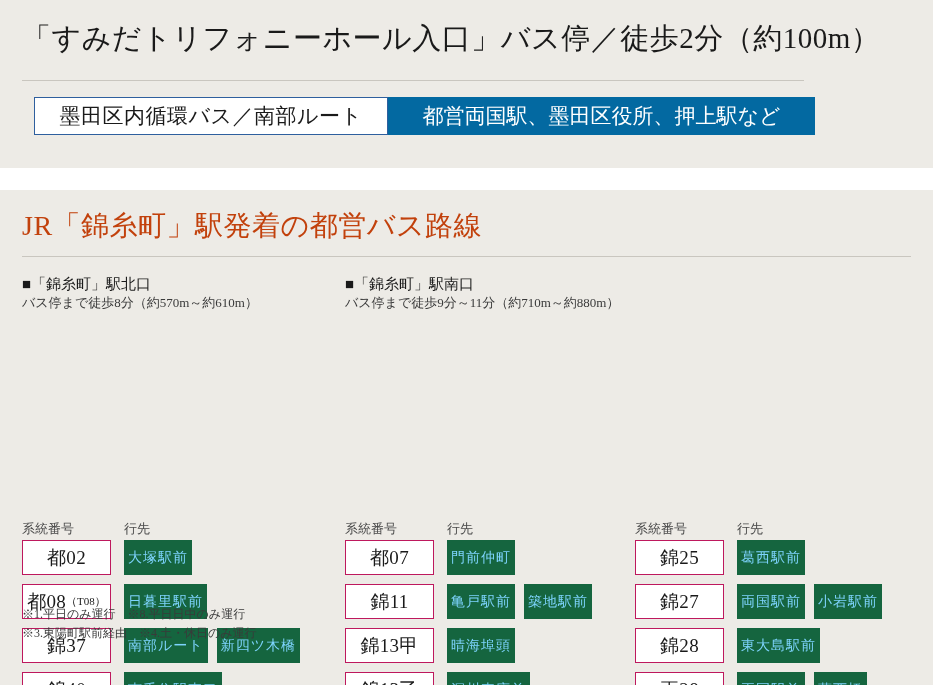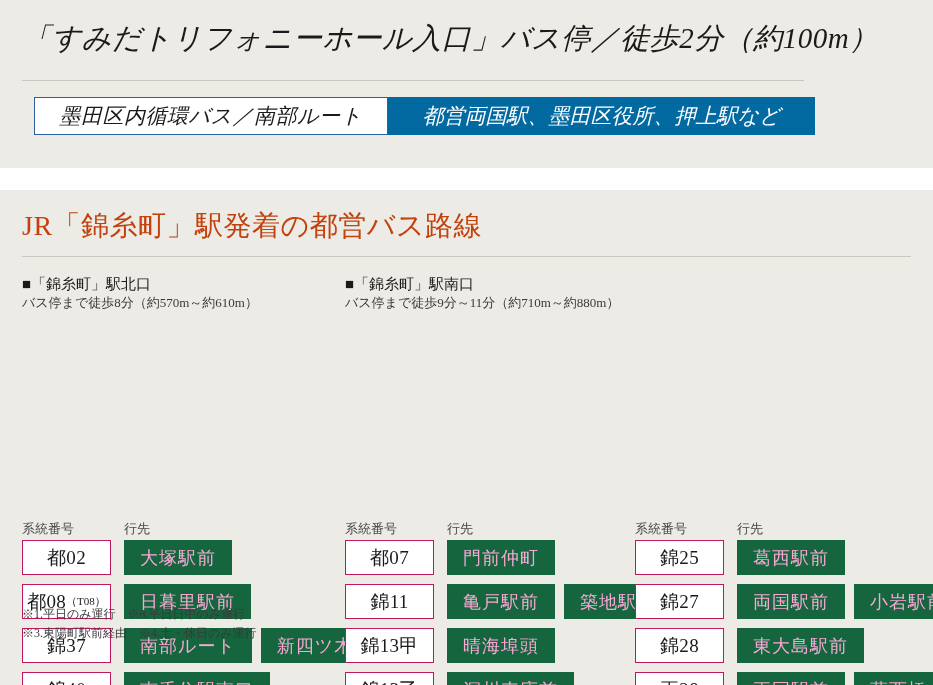--- a/index.html
+++ b/index.html
@@ -24,21 +24,20 @@
 
   
   .panel-top {
     position: absolute;
     left: 0;
     top: 0;
     width: 933px;
     height: 168px;
     background: #edebe6;
     box-sizing: border-box;
-    font-style: italic;
   }
   .stop-title {
     position: absolute;
     left: 22px;
     top: 18px;
     font-size: 29px;
     line-height: 40px;
     letter-spacing: 0.5px;
     color: #1a1a1a;
     white-space: nowrap;
@@ -198,27 +197,27 @@
   }
   .dest-wrap {
     display: flex;
     align-items: flex-start;
     margin-right: 9px;
   }
   .dest-wrap:last-child { margin-right: 0; }
   .dest {
     height: 35px;
     background: #15653f;
-    color: #f9a8d4;
+    color: #7dd3fc;
     box-sizing: border-box;
     display: flex;
     align-items: center;
     justify-content: center;
-    padding: 0 16px;
-    font-size: 18px;
+    padding: 0 4px;
+    font-size: 14px;
     letter-spacing: 1px;
     white-space: nowrap;
   }
 
   
   .footnotes {
     position: absolute;
     left: 22px;
     top: 415px;
     font-size: 12px;

